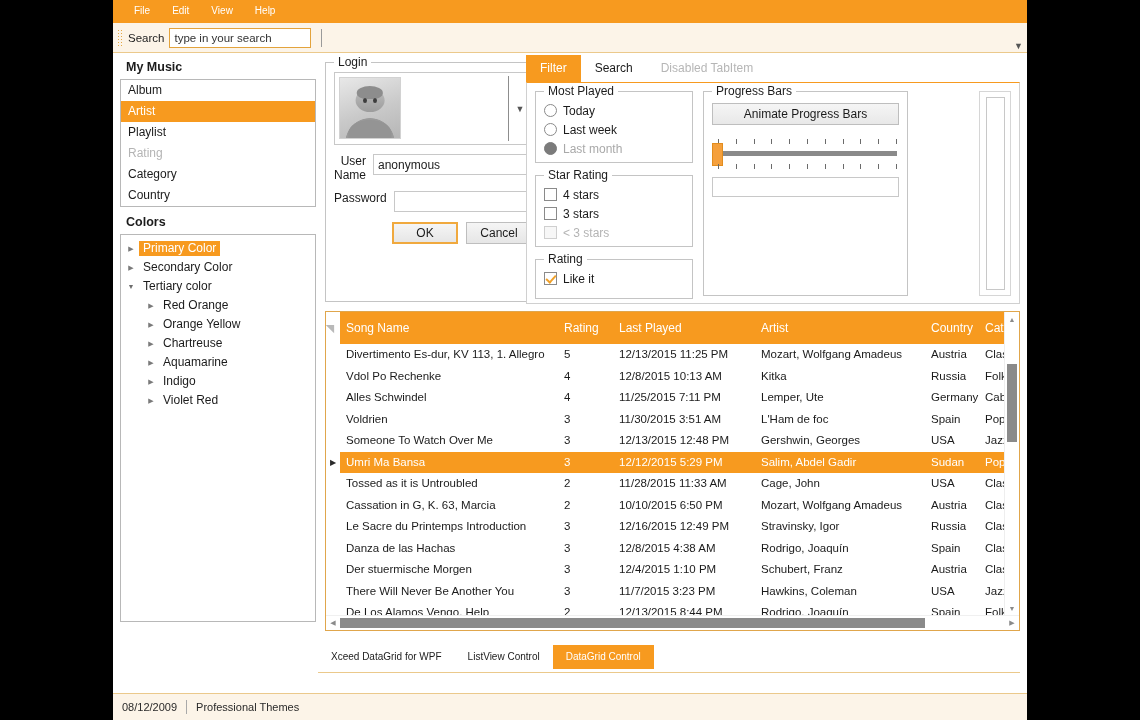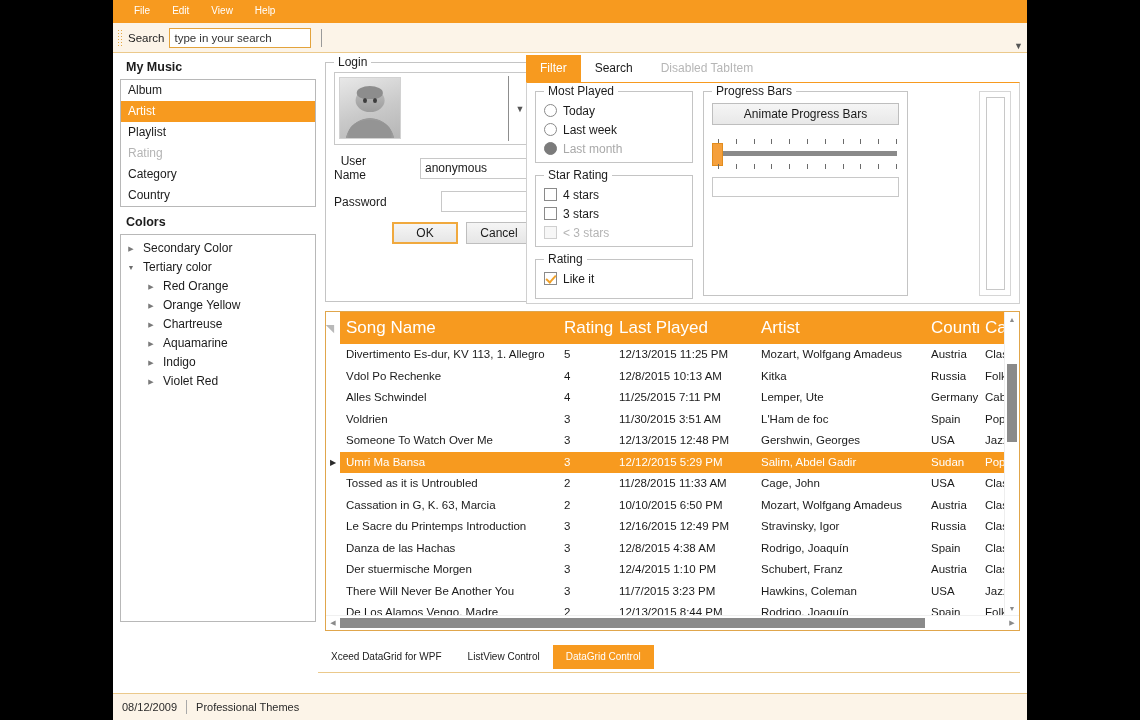--- a/index.html
+++ b/index.html
@@ -227,23 +227,22 @@
     width: 22px;
     display: flex;
     align-items: center;
     justify-content: center;
     font-size: 9px;
     color: #555;
     cursor: default;
   }
   .field-row {
     display: flex;
-    align-items: center;
+    align-items: flex-start;
     margin-top: 9px;
-    gap: 47px;
   }
   .field-row .fl {
     width: 84px;
     text-align: right;
     font-size: 12px;
     color: #1b1b1b;
     padding-right: 7px;
   }
   .field-row input {
     flex: 1;
@@ -438,21 +437,21 @@
   }
   table.dg th {
     background: #F79A1F;
     color: #ffffff;
     font-weight: normal;
     text-align: left;
     padding: 4px 6px 5px 6px;
     height: 32px;
     white-space: nowrap;
     overflow: hidden;
-    font-size: 17px;
+    font-size: 12px;
     cursor: default;
   }
   table.dg th.corner {
     width: 14px;
     background: #ffffff;
     padding: 0;
     position: relative;
   }
   table.dg th.corner::after {
     content: "";
@@ -595,20 +594,24 @@
         <div class="lb-item">Album</div>
         <div class="lb-item selected">Artist</div>
         <div class="lb-item">Playlist</div>
         <div class="lb-item disabled">Rating</div>
         <div class="lb-item">Category</div>
         <div class="lb-item">Country</div>
       </div>
 
       <div class="section-title" style="padding-top:8px;">Colors</div>
       <div class="treebox">
+        <div class="tv-row selected">
+          <span class="arrow">▶</span>
+          <span class="lbl">Primary Color</span>
+        </div>
         <div class="tv-row">
           <span class="arrow">▶</span>
           <span class="lbl">Secondary Color</span>
         </div>
         <div class="tv-row">
           <span class="arrow open">▼</span>
           <span class="lbl">Tertiary color</span>
         </div>
         <div class="tv-row tv-child">
           <span class="arrow">▶</span>
@@ -876,21 +879,21 @@
                 <td class="rowhdr"></td>
                 <td>There Will Never Be Another You</td>
                 <td>3</td>
                 <td>11/7/2015 3:23 PM</td>
                 <td>Hawkins, Coleman</td>
                 <td>USA</td>
                 <td>Jazz</td>
               </tr>
               <tr>
                 <td class="rowhdr"></td>
-                <td>De Los Alamos Vengo, Madre</td>
+                <td>De Los Alamos Vengo, Help</td>
                 <td>2</td>
                 <td>12/13/2015 8:44 PM</td>
                 <td>Rodrigo, Joaquín</td>
                 <td>Spain</td>
                 <td>Folk</td>
               </tr>
             </tbody>
           </table>
         </div>
         <div class="vscroll">

